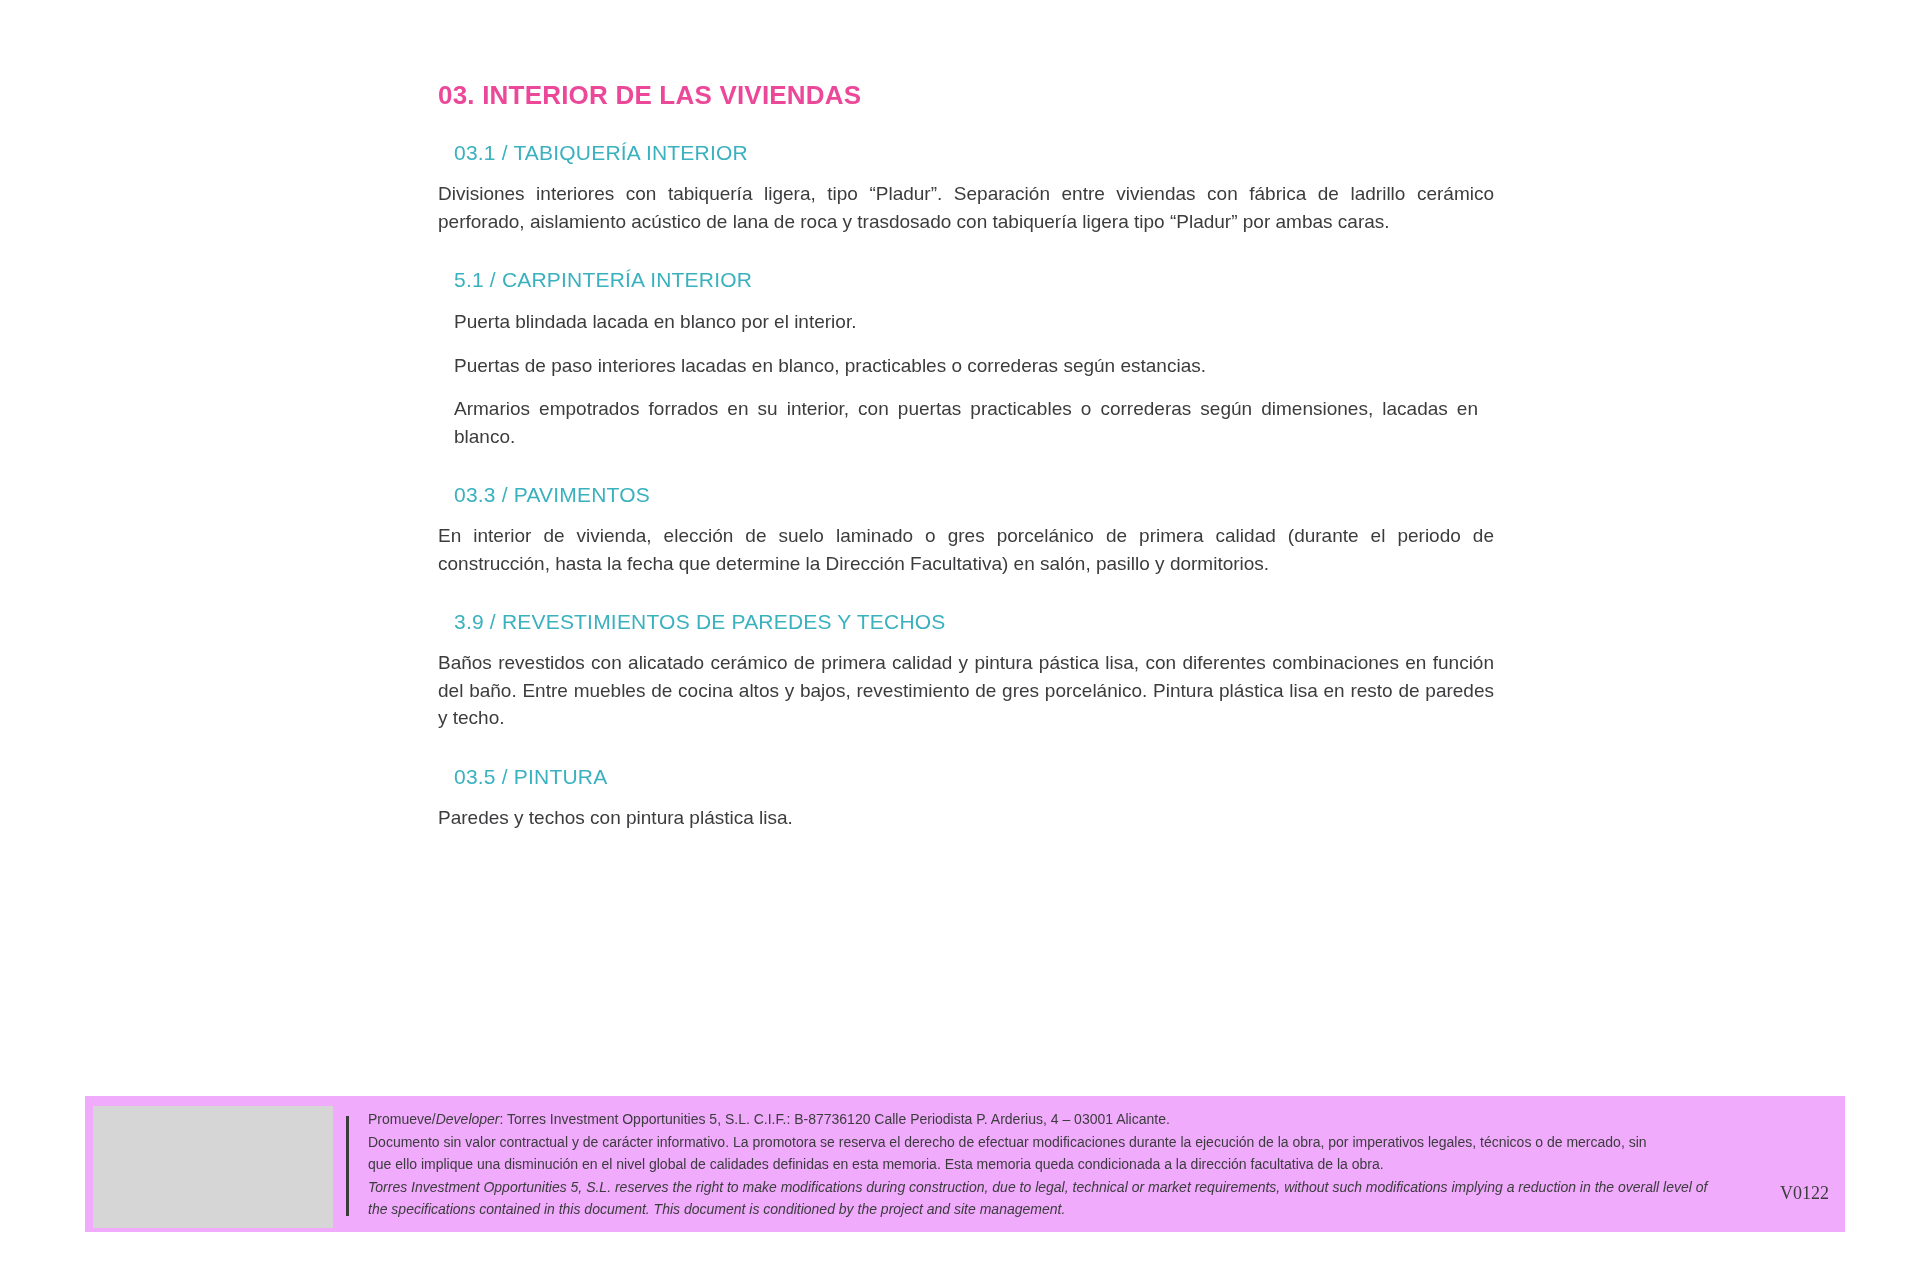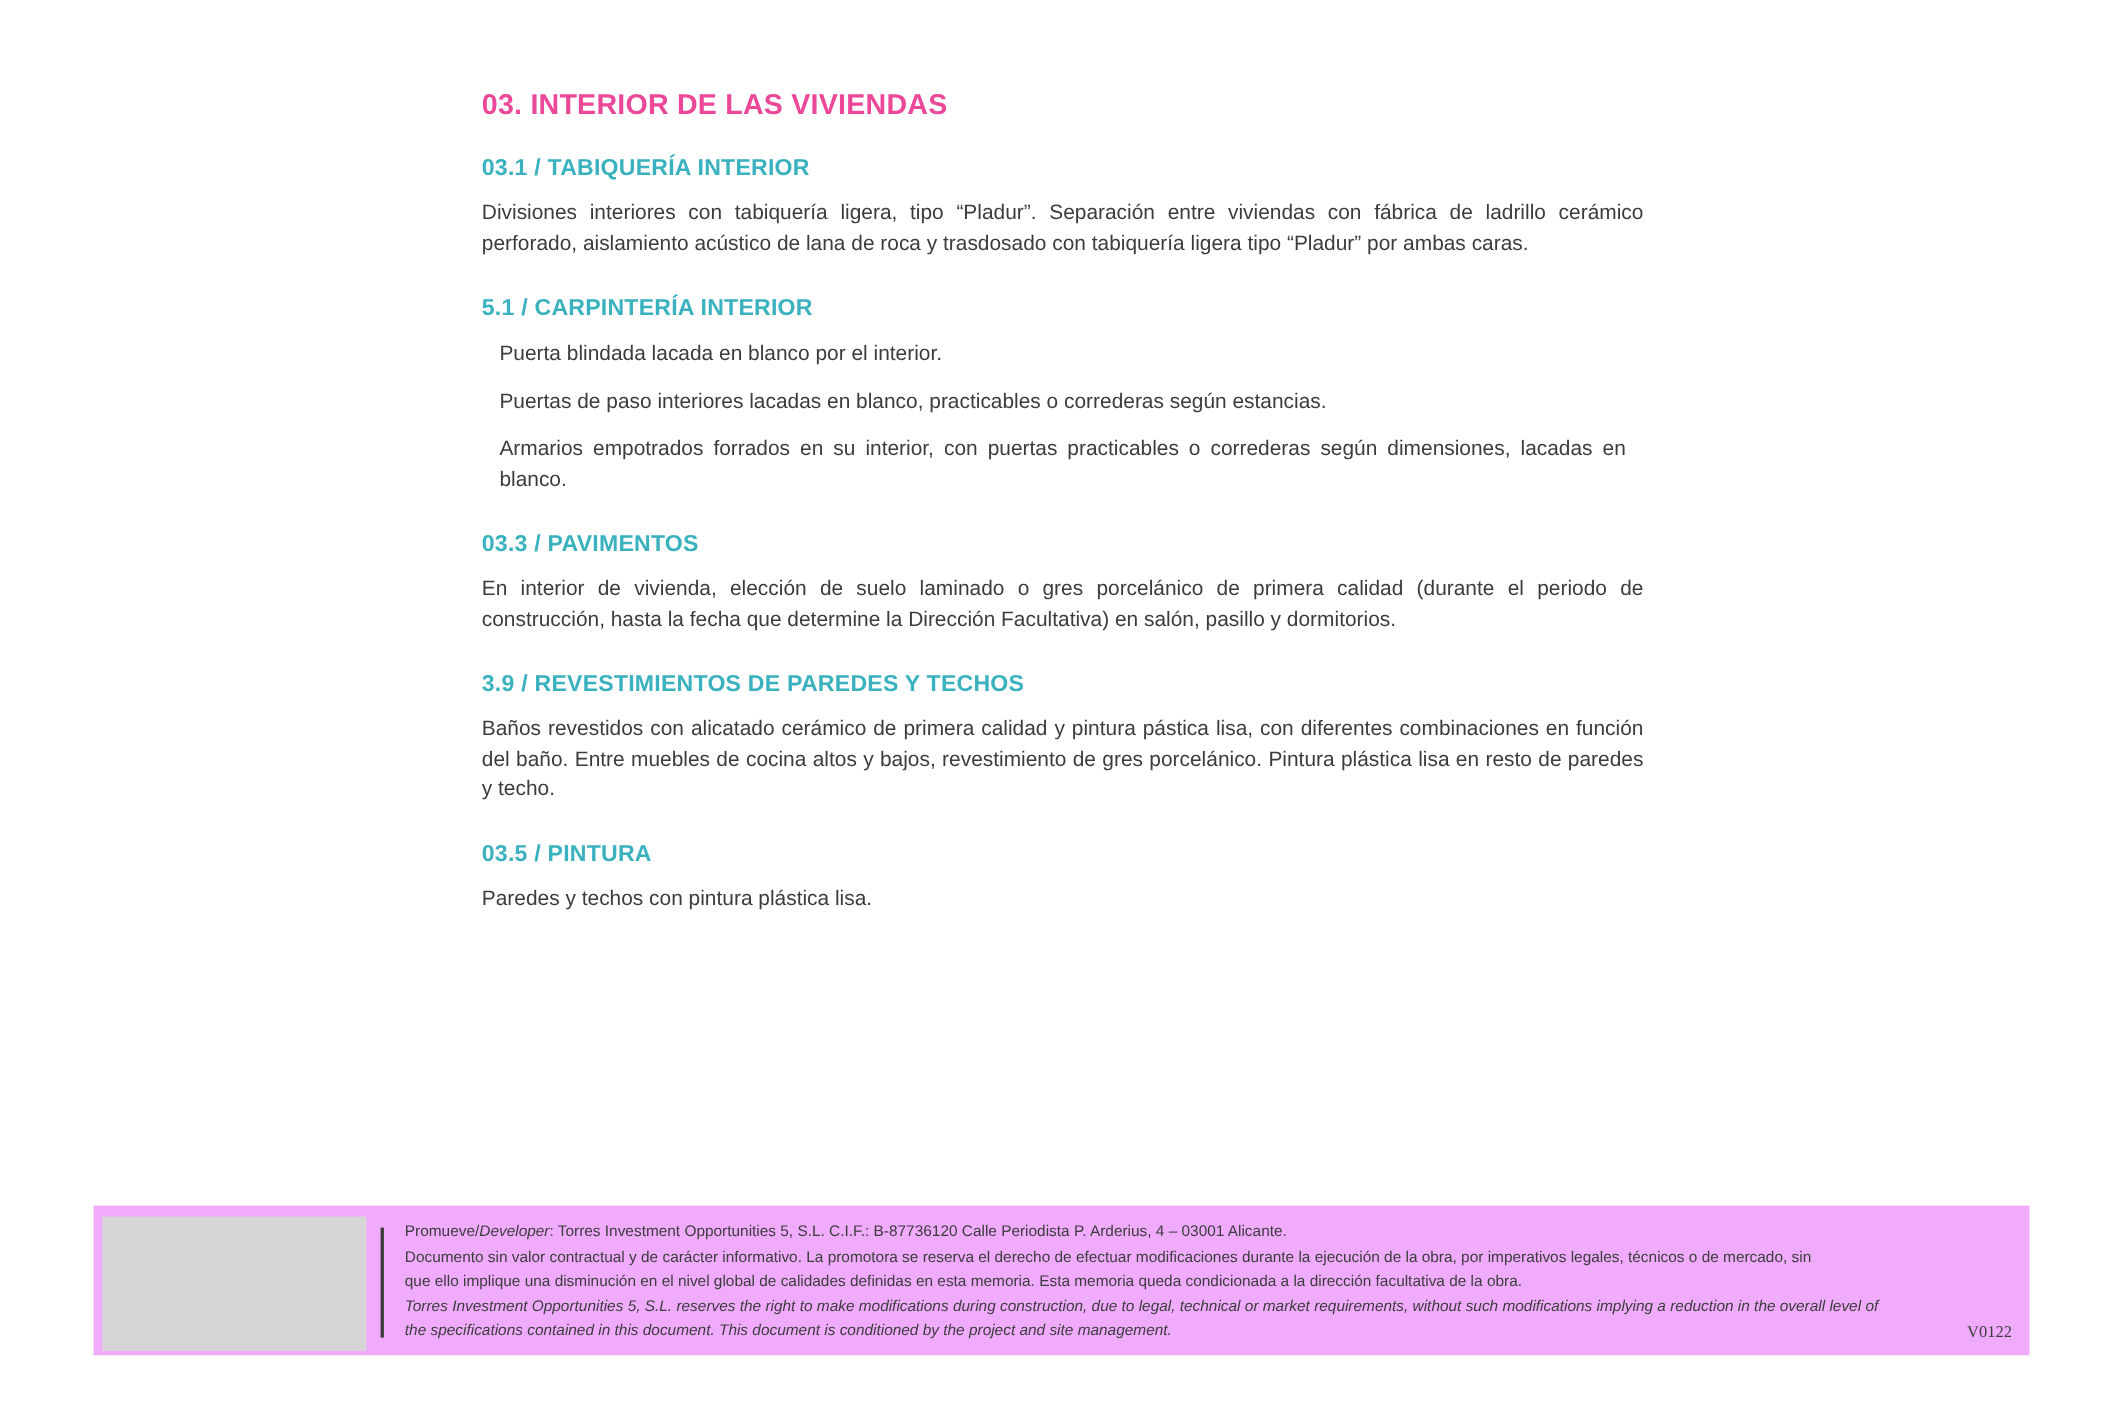--- a/index.html
+++ b/index.html
@@ -20,24 +20,24 @@
   .page-title {
     font-size: 26px;
     font-weight: bold;
     color: #ec4899;
     letter-spacing: 0.2px;
     margin: 0 0 30px 0;
   }
 
   .section-heading {
     font-size: 21px;
-    font-weight: 700;
+    font-weight: 400;
     color: #3ab1be;
     letter-spacing: 0.2px;
-    margin: 33px 0 15px 0;
+    margin: 33px 0 15px 16px;
   }
   .section:first-of-type .section-heading { margin-top: 0; }
 
   .body-par {
     font-size: 19px;
     line-height: 1.45;
     color: #3c3c3e;
     text-align: justify;
     margin: 0 0 18px 0;
   }
@@ -75,23 +75,23 @@
     width: 1470px;
     font-size: 14px;
     line-height: 22.5px;
     color: #3c3c3e;
     white-space: nowrap;
   }
   .legal .it, .legal i { font-style: italic; }
   .version {
     position: absolute;
     right: 16px;
-    bottom: 12px;
+    bottom: 28px;
     font-family: "Liberation Serif", serif;
-    font-size: 15px;
+    font-size: 18px;
     color: #3c3c3e;
   }
 </style>
 </head>
 <body>
 
 <main class="content">
 
   <h1 class="page-title">03. INTERIOR DE LAS VIVIENDAS</h1>
 

